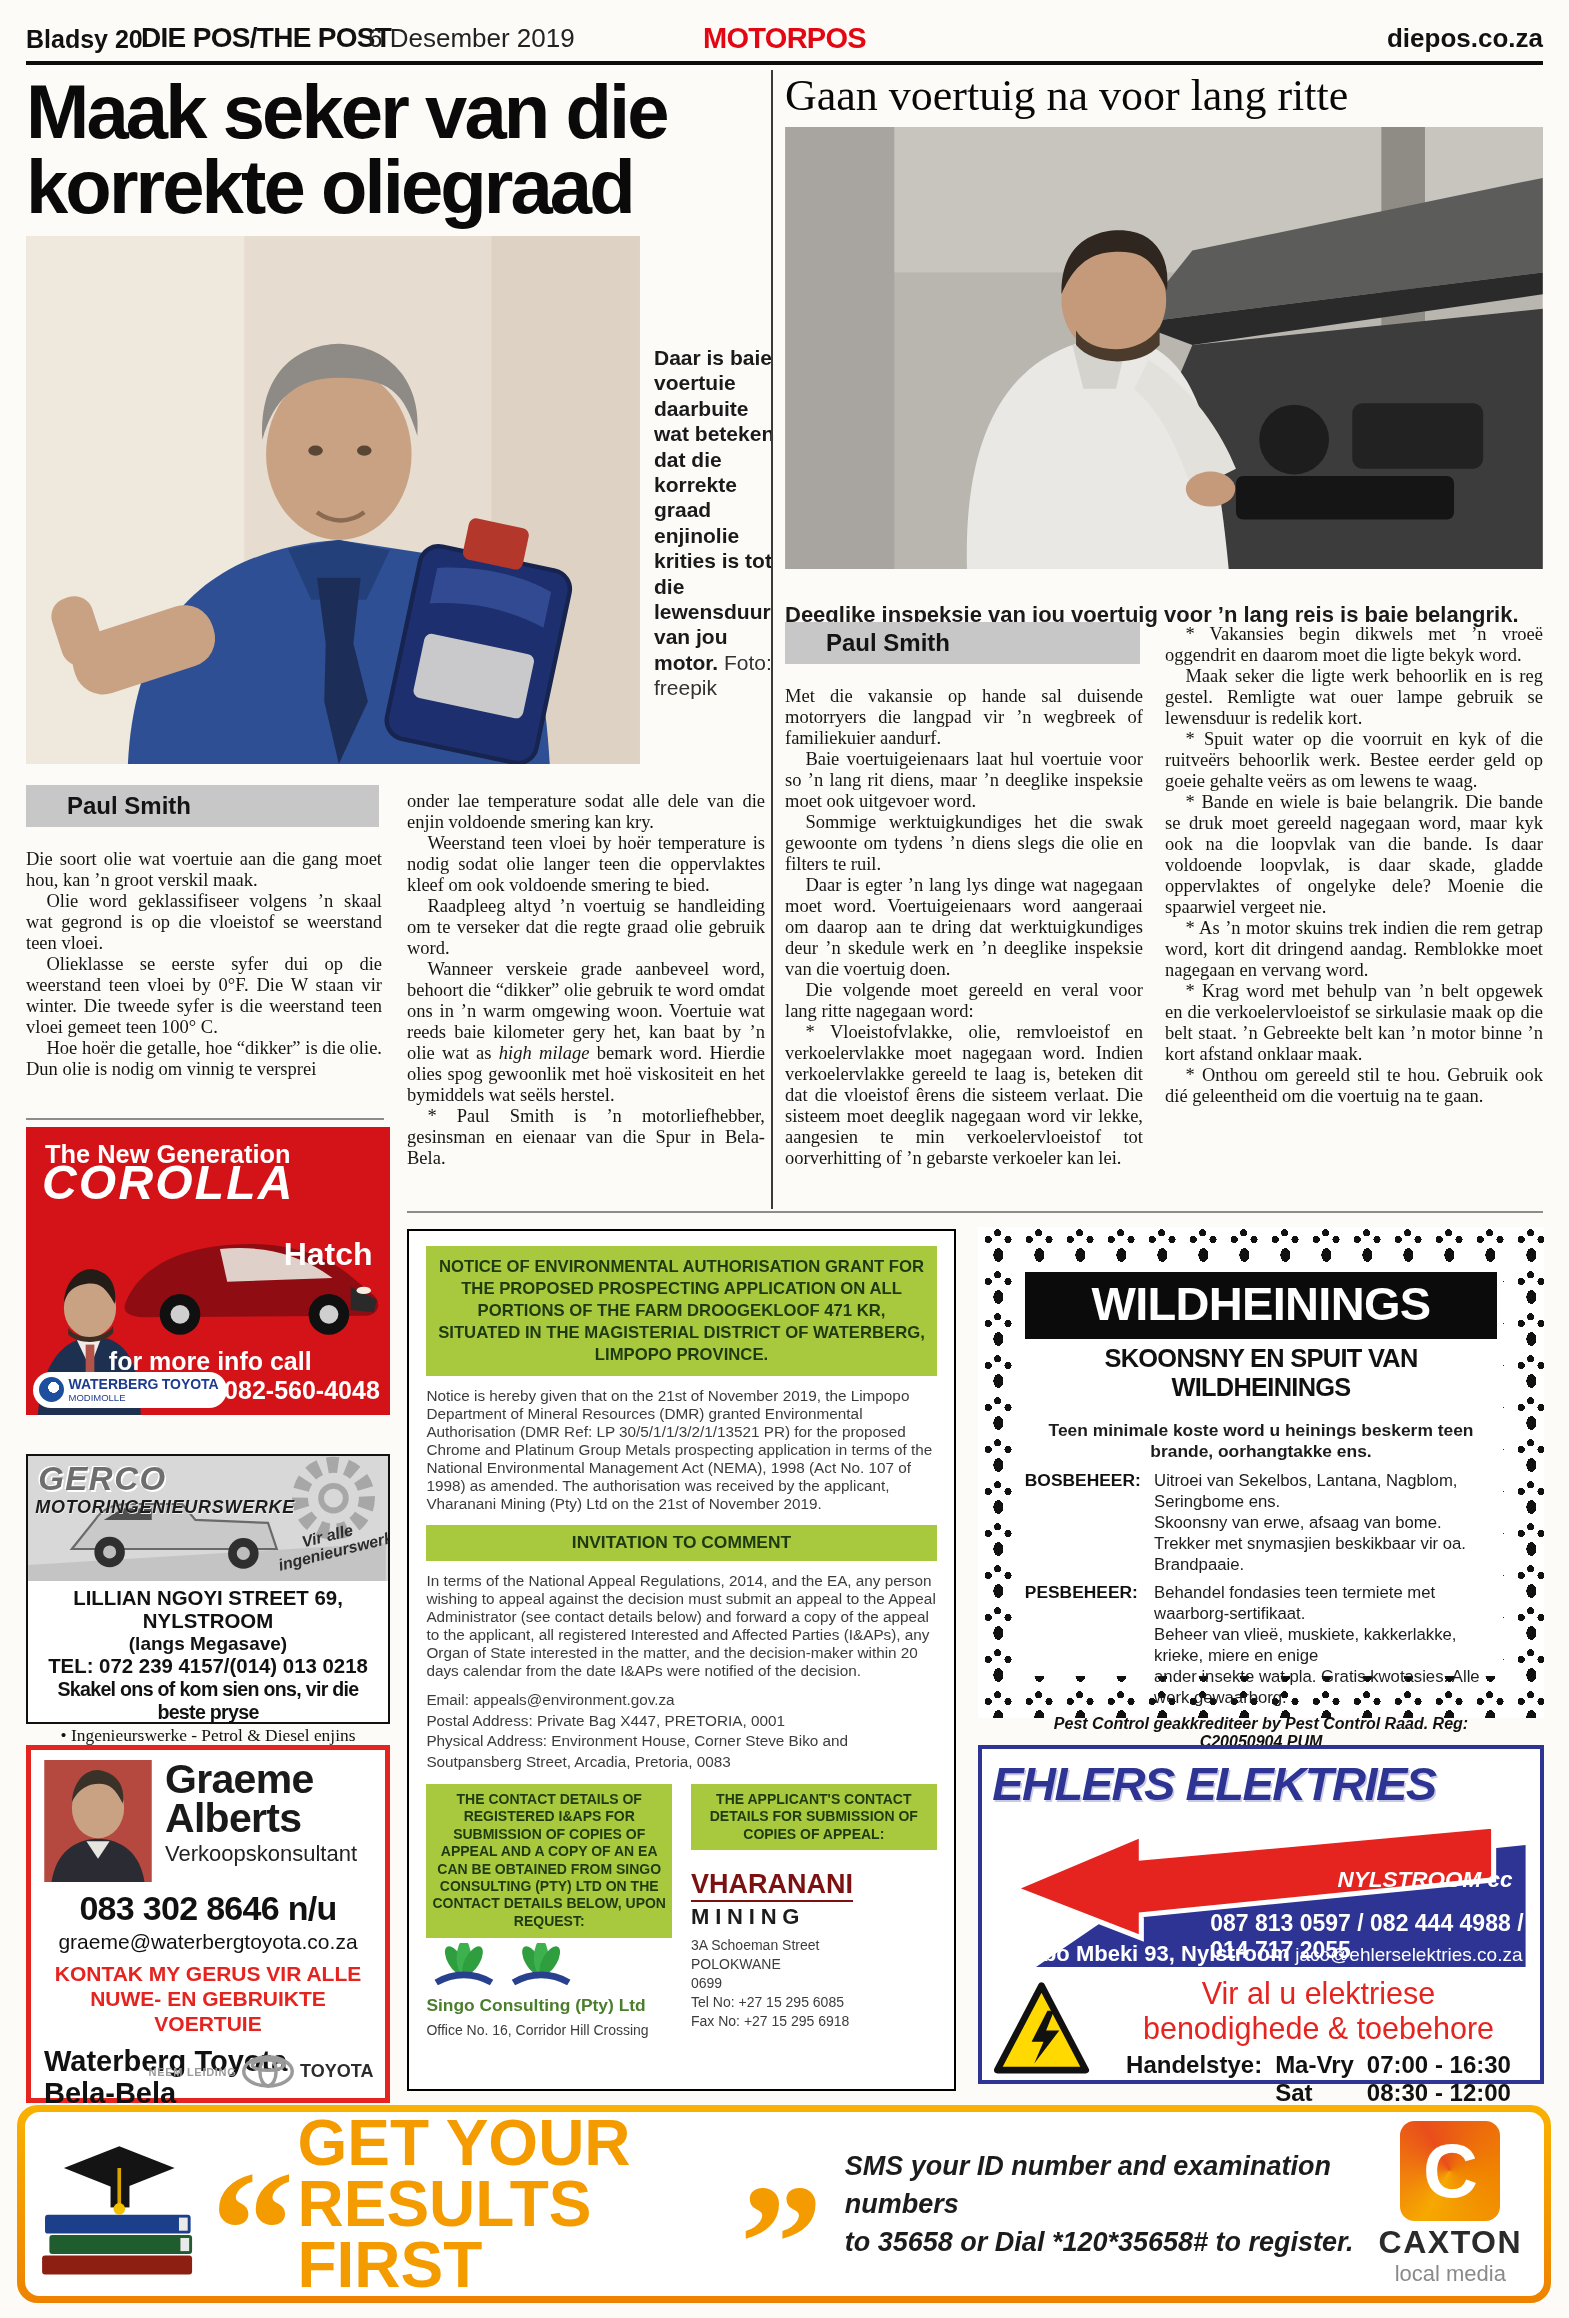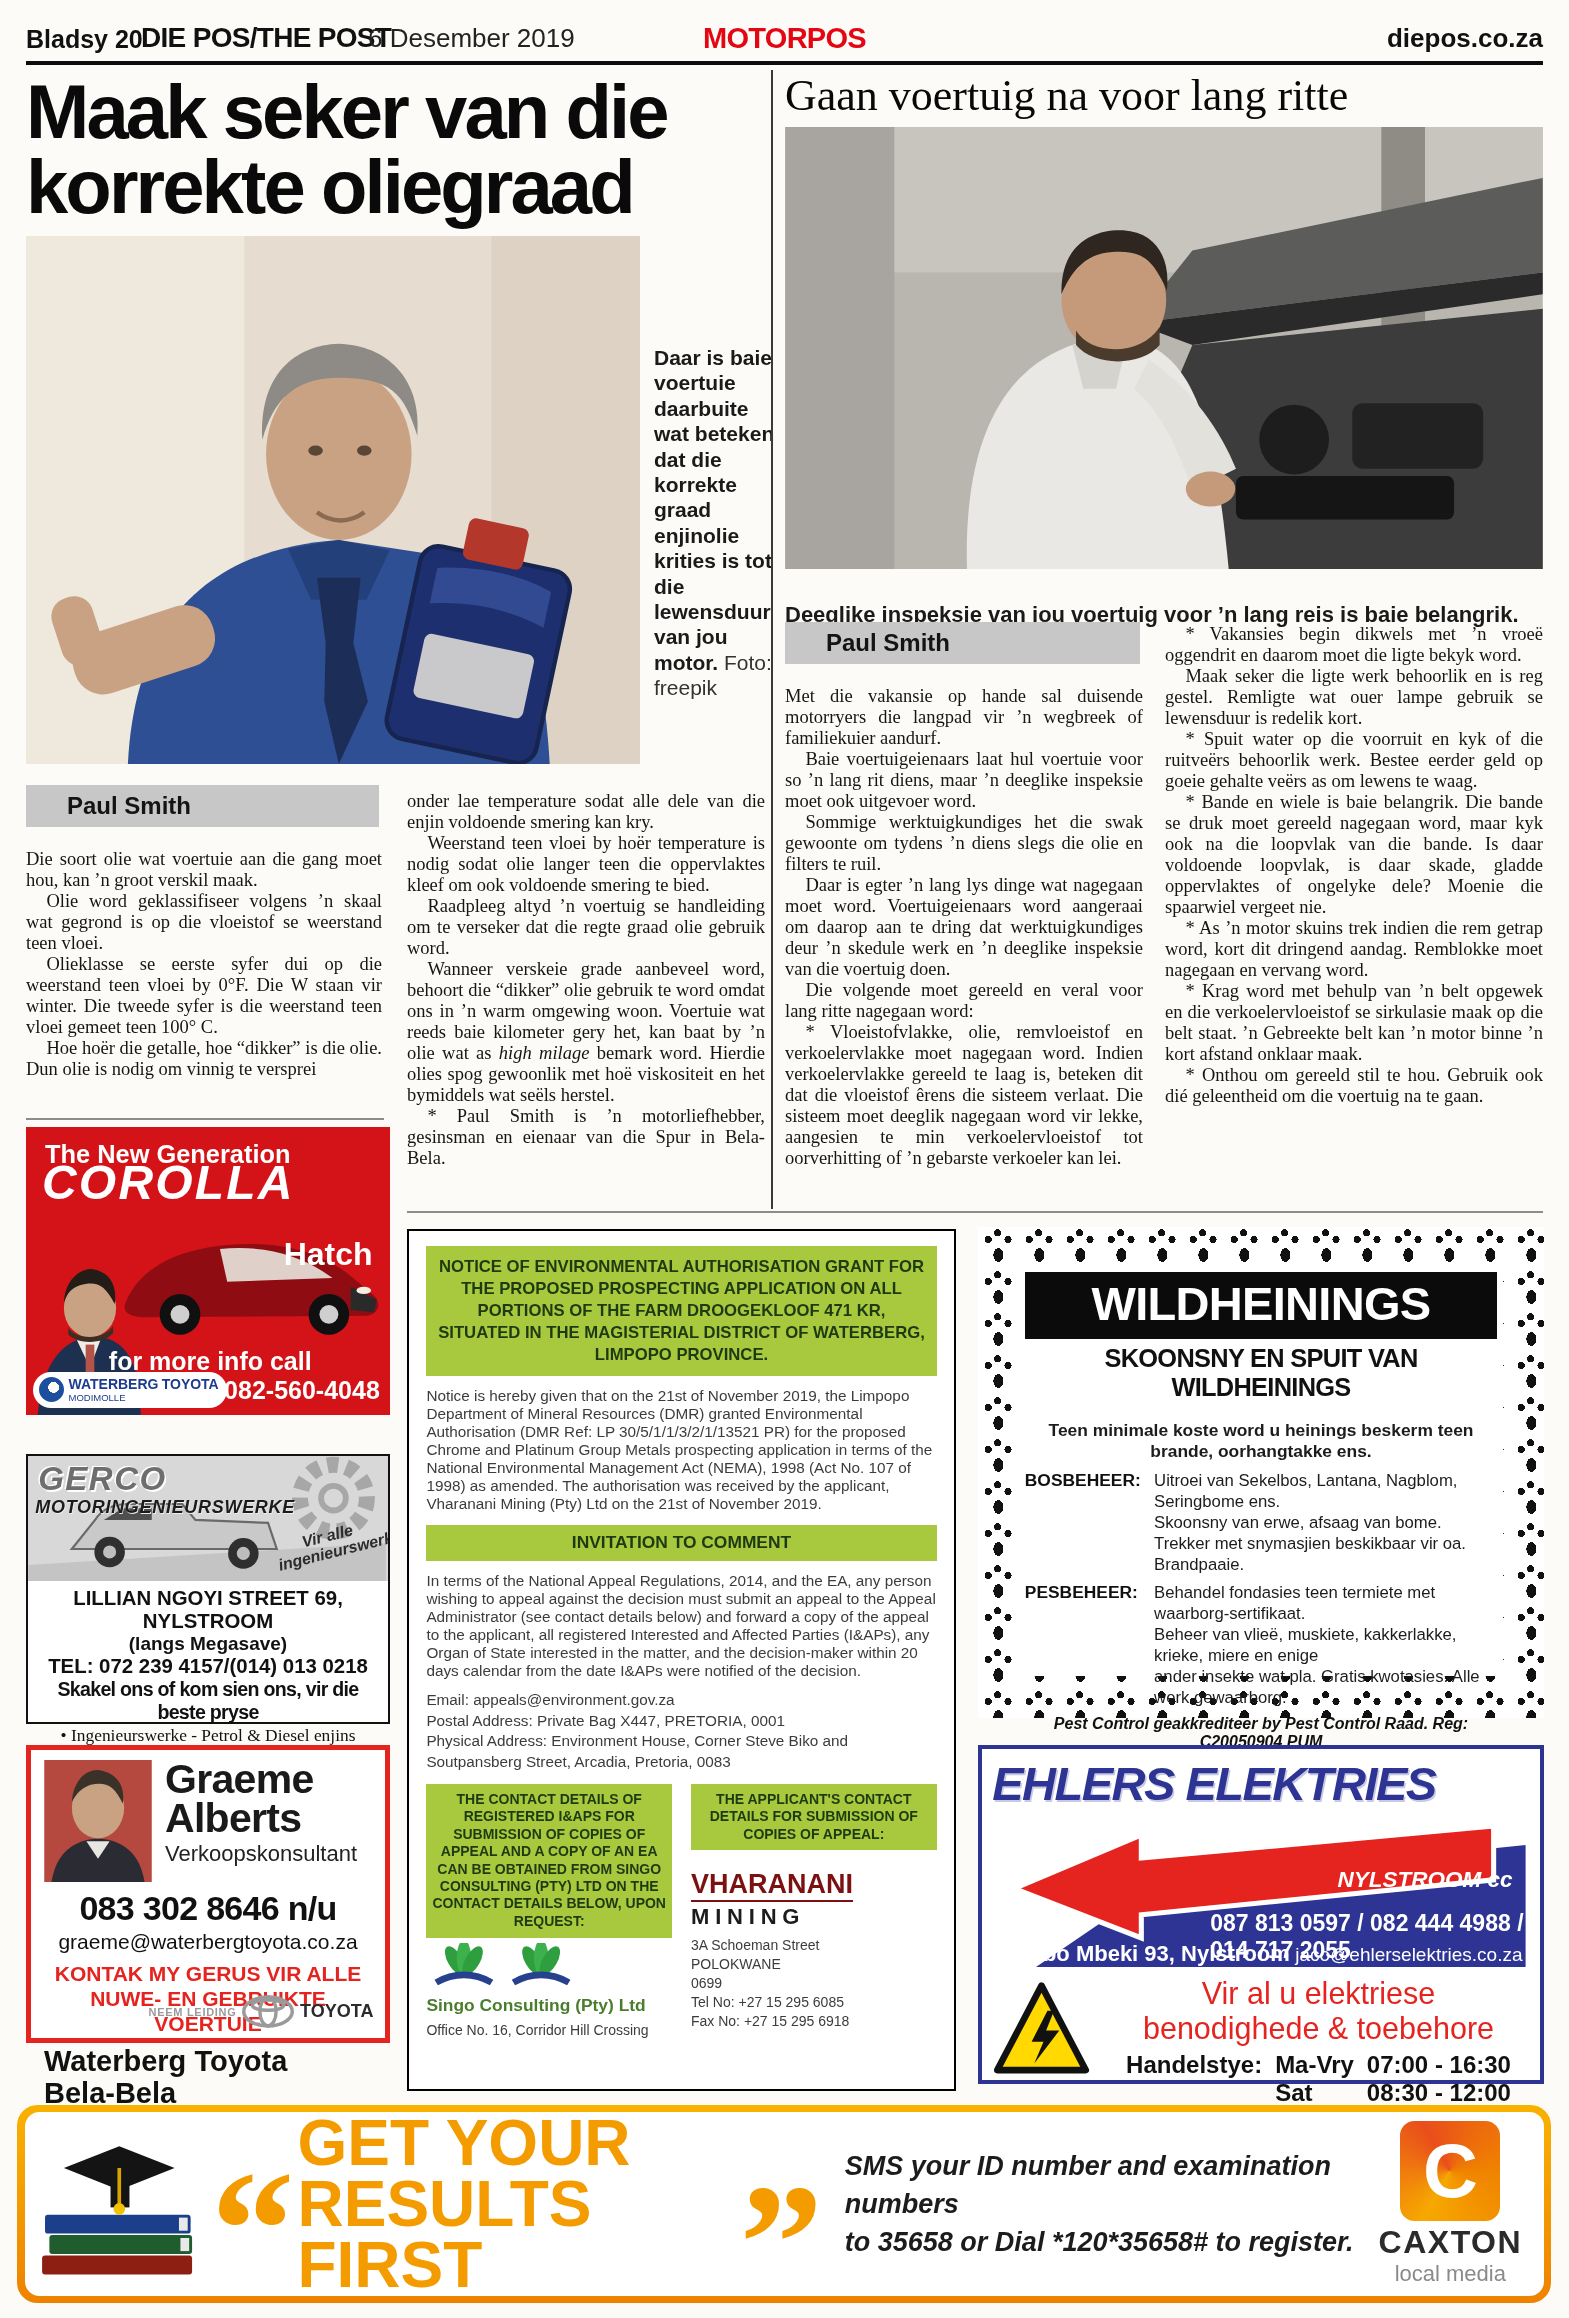--- a/index.html
+++ b/index.html
@@ -62,21 +62,21 @@
   .ger-tag { position:absolute; right:4.4px; bottom:19px; font-size:16px; font-weight:bold; font-style:italic; color:#2c2c2c; transform:rotate(-14deg); width:109px; text-align:center; line-height:17.4px; }
   .ger-body { text-align:center; padding:5.8px 4.4px 0 4.4px; }
   .ger-addr { font-size:20.4px; font-weight:bold; }
   .ger-addr2 { font-size:19px; font-weight:bold; }
   .ger-tel { font-size:20.4px; font-weight:bold; }
   .ger-cta { font-size:19.6px; font-weight:bold; letter-spacing:-0.7px; }
   .ger-bul { font:17.4px/22px "Liberation Serif",serif; }
   .ger-slogan { font-size:16px; font-weight:bold; font-style:italic; margin-top:1.5px; }
 
   
-  .graeme { position:absolute; left:26px; top:1745px; width:364px; height:298px; background:#fff; border:5.1px solid #e5231f; padding:10.2px 13px; }
+  .graeme { position:absolute; left:26px; top:1745px; width:364px; height:358px; background:#fff; border:5.1px solid #e5231f; padding:10.2px 13px; }
   .gr-top { display:flex; gap:13px; }
   .gr-photo { width:108px; height:122px; flex:none; }
   .gr-name { font-size:41px; line-height:39px; font-weight:bold; color:#1a1a1a; letter-spacing:-0.7px; }
   .gr-role { font-size:22px; margin-top:2.9px; color:#222; }
   .gr-phone { text-align:center; font-size:34px; font-weight:bold; margin-top:7.3px; letter-spacing:-0.7px; }
   .gr-email { text-align:center; font-size:21px; margin-top:1.5px; }
   .gr-red { text-align:center; font-size:21px; font-weight:bold; color:#e5231f; line-height:25px; margin-top:7.3px; }
   .gr-dealer { font-size:29px; font-weight:bold; line-height:32px; margin-top:8.7px; }
   .gr-addr { font-size:15.3px; margin-top:2.9px; }
   .gr-bottom { position:absolute; right:11.6px; bottom:8.7px; display:flex; align-items:center; gap:5.8px; }

